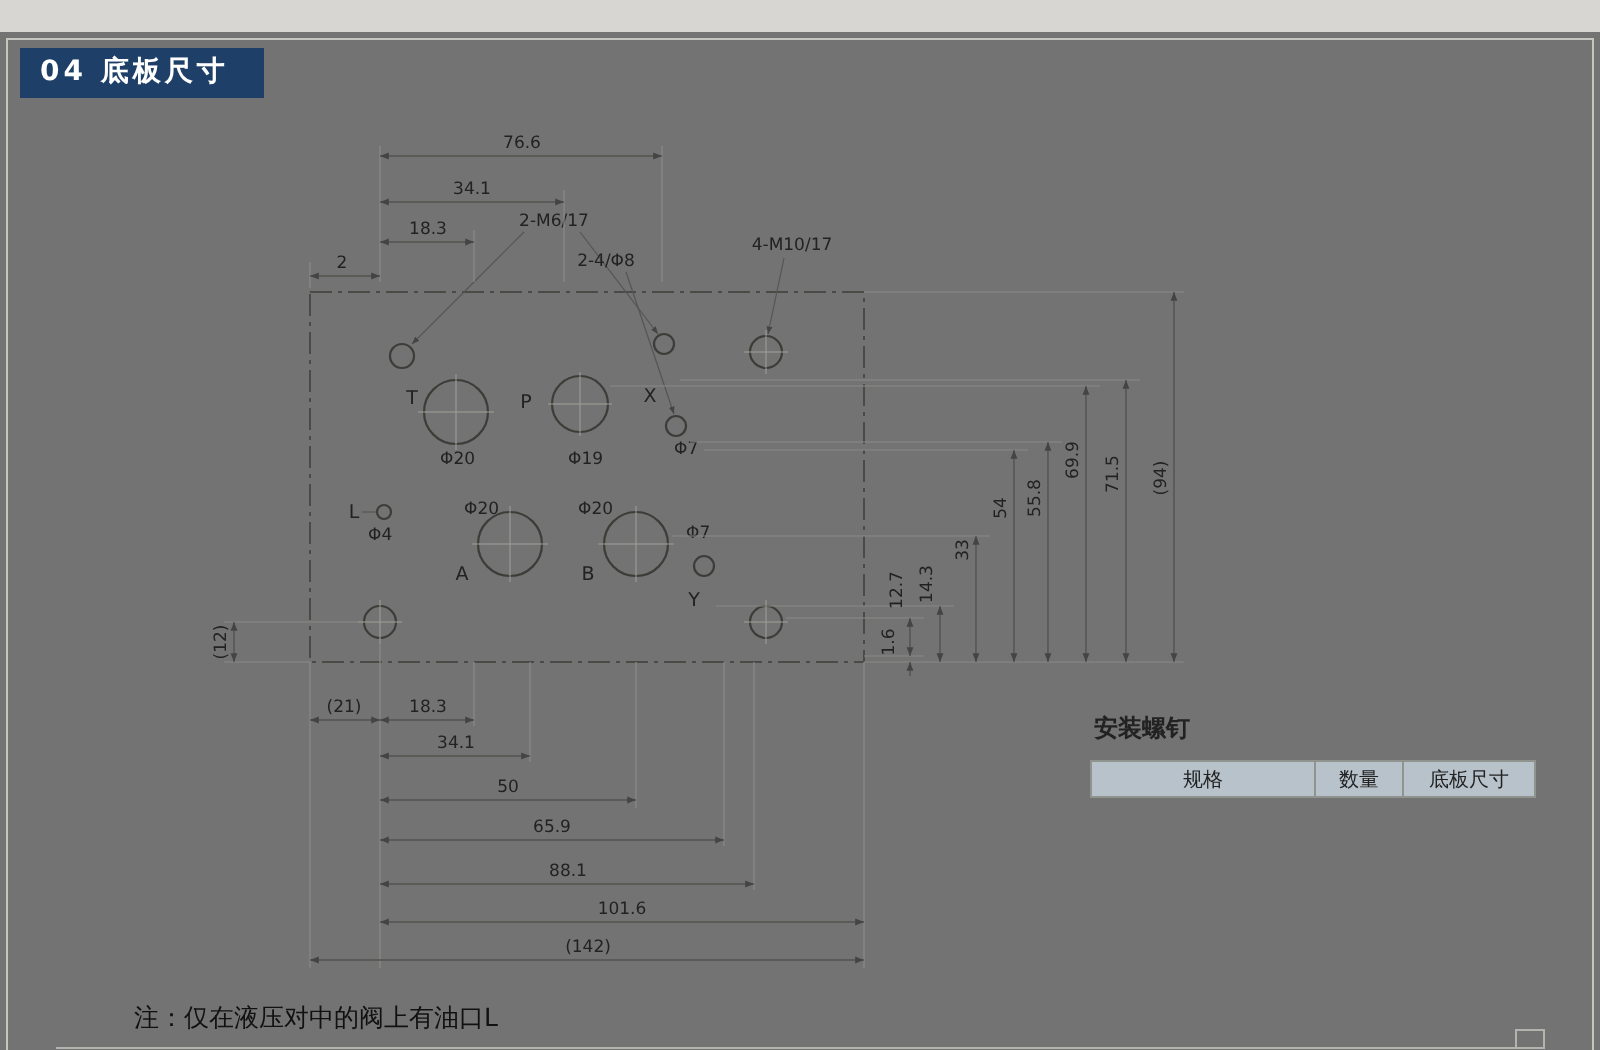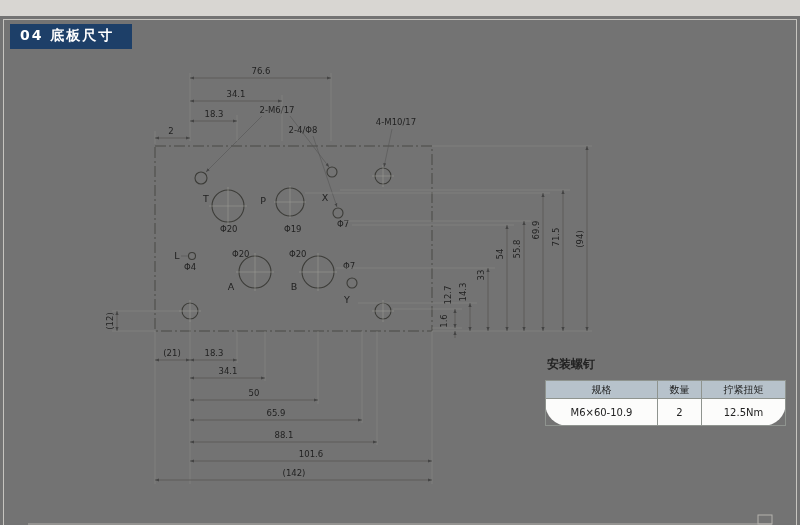--- a/index.html
+++ b/index.html
@@ -12,21 +12,21 @@
   svg text{font-family:"DejaVu Sans","Liberation Sans",sans-serif;}
   .dt{font-size:8.5px;fill:#222;}
   .pt{font-size:9.5px;fill:#222;}
   .ext{stroke:#8a8a86;stroke-width:0.6;}
   .dim{stroke:#55524e;stroke-width:0.7;}
   .cl{stroke:#4a4a46;stroke-width:1;fill:none;stroke-dasharray:11 3 2 3;}
   .hole{stroke:#3c3c38;stroke-width:1.1;fill:none;}
   .cc{stroke:#a0a09a;stroke-width:0.5;}
   .ldr{stroke:#555;stroke-width:0.6;fill:none;}
   .frame{stroke:#b5b3ae;stroke-width:1;fill:none;}
-  .screws{position:absolute;left:545px;top:340px;width:241px;}
+  .screws{position:absolute;left:545px;top:340px;width:223px;}
   .screws-title{font-size:12px;font-weight:bold;color:#222;margin:0 0 7px 2px;}
   .screws table{border-collapse:collapse;width:100%;font-size:10px;color:#222;background:#fcfcfb;border-radius:26px;}
   .screws th,.screws td{border:1px solid #8f948f;text-align:center;padding:0;}
   .screws th{background:#b7c2cb;font-weight:normal;height:17px;}
   .screws td{height:26px;}
   .col-spec{width:112px;} .col-qty{width:44px;}
   .note{position:absolute;left:67px;top:485px;font-size:12.5px;color:#111;}
 </style>
 </head>
 <body>
@@ -207,26 +207,22 @@
     <table>
       <colgroup>
           <col class="col-spec">
           <col class="col-qty">
           <col>
         </colgroup>
       <thead>
         <tr>
           <th>规格</th>
           <th>数量</th>
-          <th>拧紧扭矩</th>
+          <th>底板尺寸</th>
         </tr>
       </thead>
       <tbody>
-        <tr>
-          <td>M6×60-10.9</td>
-          <td>2</td>
-          <td>12.5Nm</td>
-        </tr>
       </tbody>
     </table>
   </div>
 
+  <div class="note">注：仅在液压对中的阀上有油口L</div>
 </div>
 
 </body></html>

